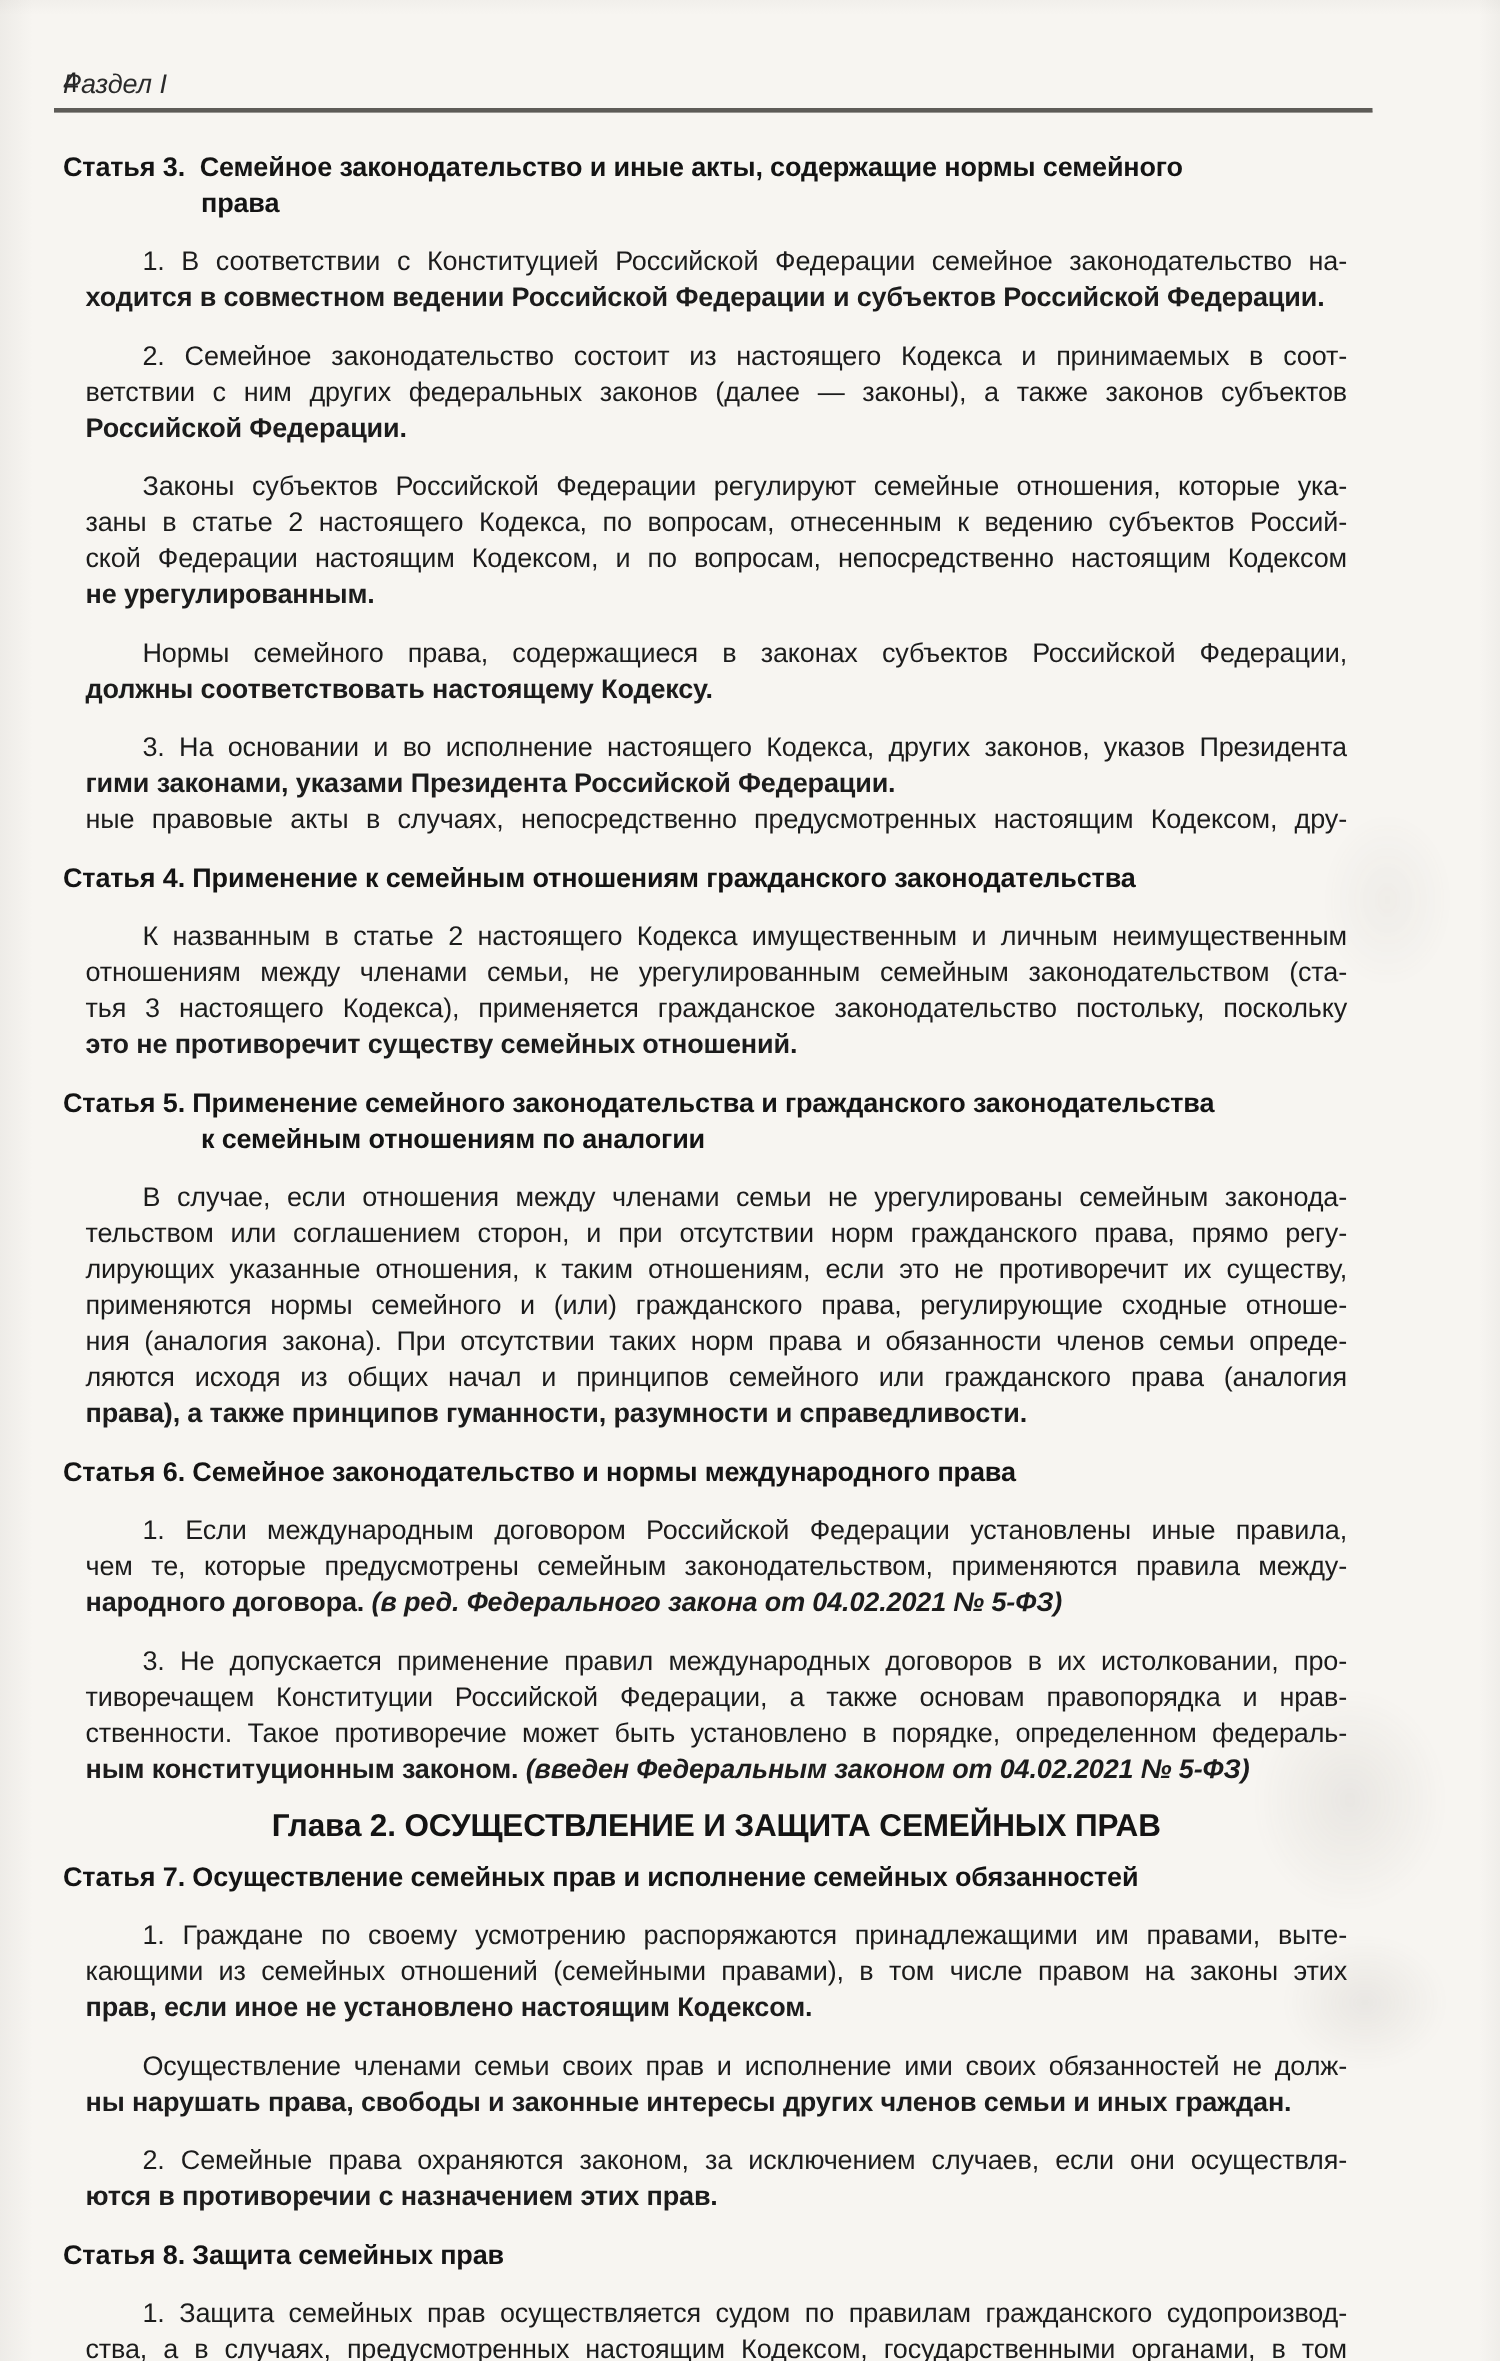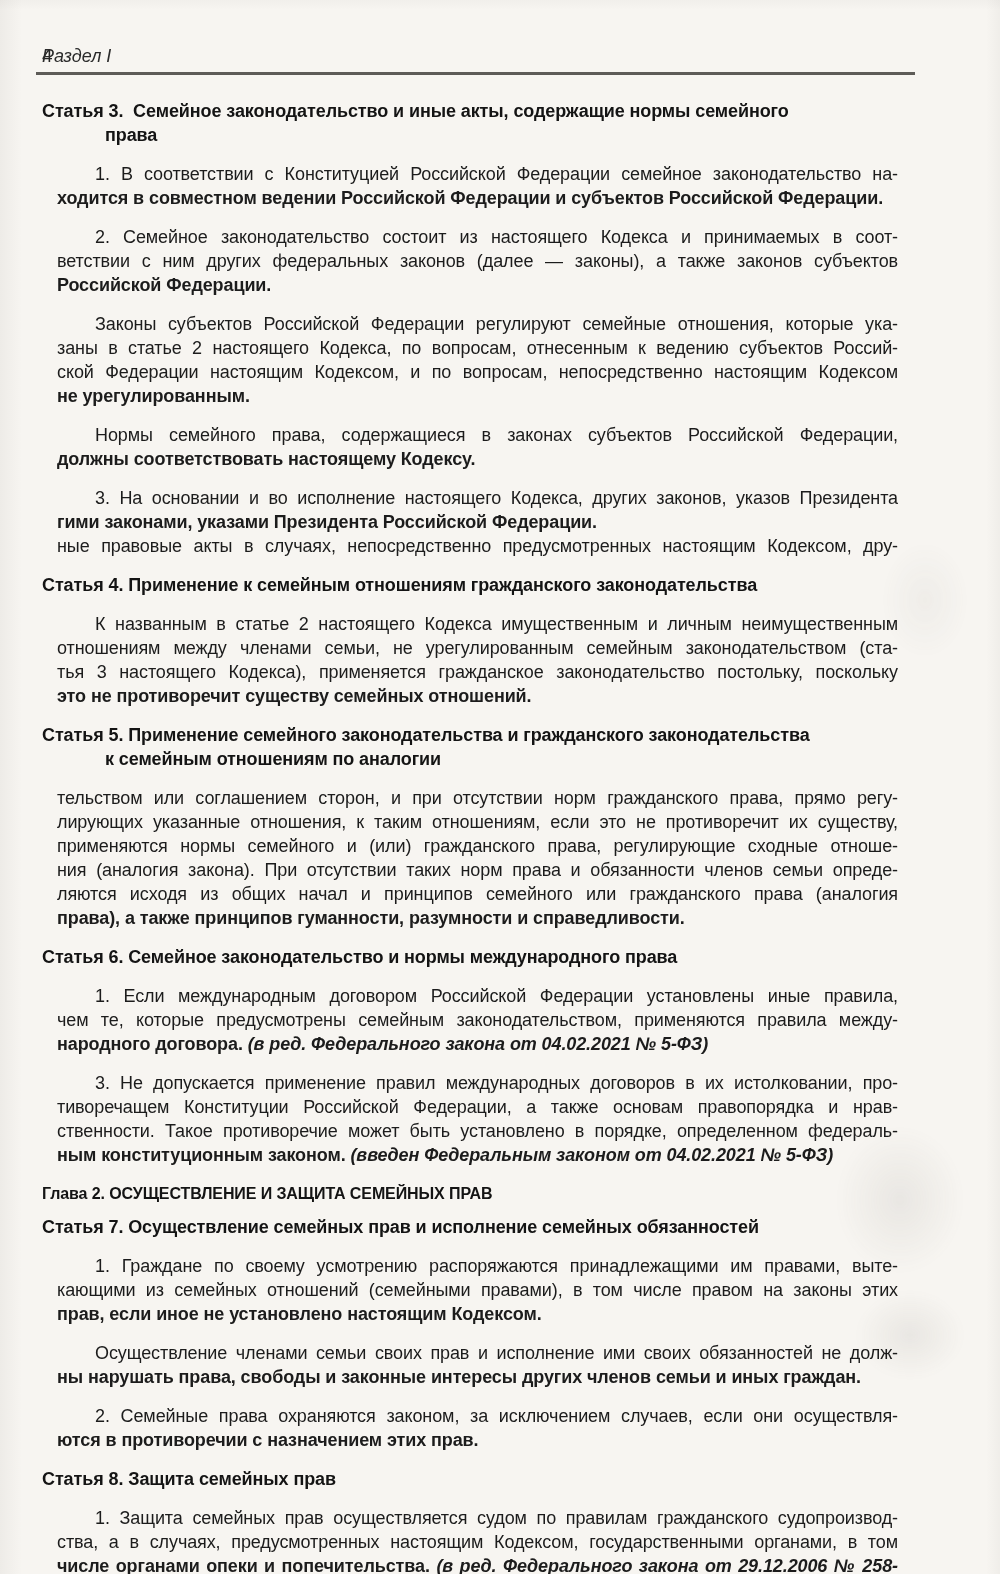--- a/index.html
+++ b/index.html
@@ -67,26 +67,26 @@
 
   #flow { font-size: 18px; line-height: 24px; letter-spacing: -0.1px; }
   #flow > .block:first-child { margin-top: 24px; }
 
   .article-heading {
     font-weight: 700;
     margin: 9px 0 2px;
     color: #141414;
   }
   .article-heading .h-line { white-space: pre-wrap; }
-  .article-heading .h-cont { margin-left: 63px; }
+  .article-heading .h-cont { margin-left: 92px; }
 
   .chapter-heading {
     font-weight: 700;
-    text-align: left;
-    font-size: 16px;
+    text-align: center;
+    font-size: 21px;
     margin: 15px 0 8px;
     color: #141414;
   }
 
   .para { margin: 15px; }
   .line {
     text-align: justify;
     text-align-last: justify;
   }
   .line.para-first { text-indent: 38px; }
@@ -143,20 +143,21 @@
           <div class="line para-first"><span>К названным в статье 2 настоящего Кодекса имущественным и личным неимущественным</span></div>
           <div class="line"><span>отношениям между членами семьи, не урегулированным семейным законодательством (ста-</span></div>
           <div class="line"><span>тья 3 настоящего Кодекса), применяется гражданское законодательство постольку, поскольку</span></div>
           <div class="line para-last"><span>это не противоречит существу семейных отношений.</span></div>
         </div>
         <div class="block article-heading">
           <div class="h-line">Статья 5. Применение семейного законодательства и гражданского законодательства</div>
           <div class="h-line h-cont">к семейным отношениям по аналогии</div>
         </div>
         <div class="block para">
+          <div class="line para-first"><span>В случае, если отношения между членами семьи не урегулированы семейным законода-</span></div>
           <div class="line"><span>тельством или соглашением сторон, и при отсутствии норм гражданского права, прямо регу-</span></div>
           <div class="line"><span>лирующих указанные отношения, к таким отношениям, если это не противоречит их существу,</span></div>
           <div class="line"><span>применяются нормы семейного и (или) гражданского права, регулирующие сходные отноше-</span></div>
           <div class="line"><span>ния (аналогия закона). При отсутствии таких норм права и обязанности членов семьи опреде-</span></div>
           <div class="line"><span>ляются исходя из общих начал и принципов семейного или гражданского права (аналогия</span></div>
           <div class="line para-last"><span>права), а также принципов гуманности, разумности и справедливости.</span></div>
         </div>
         <div class="block article-heading">
           <div class="h-line">Статья 6. Семейное законодательство и нормы международного права</div>
         </div>

